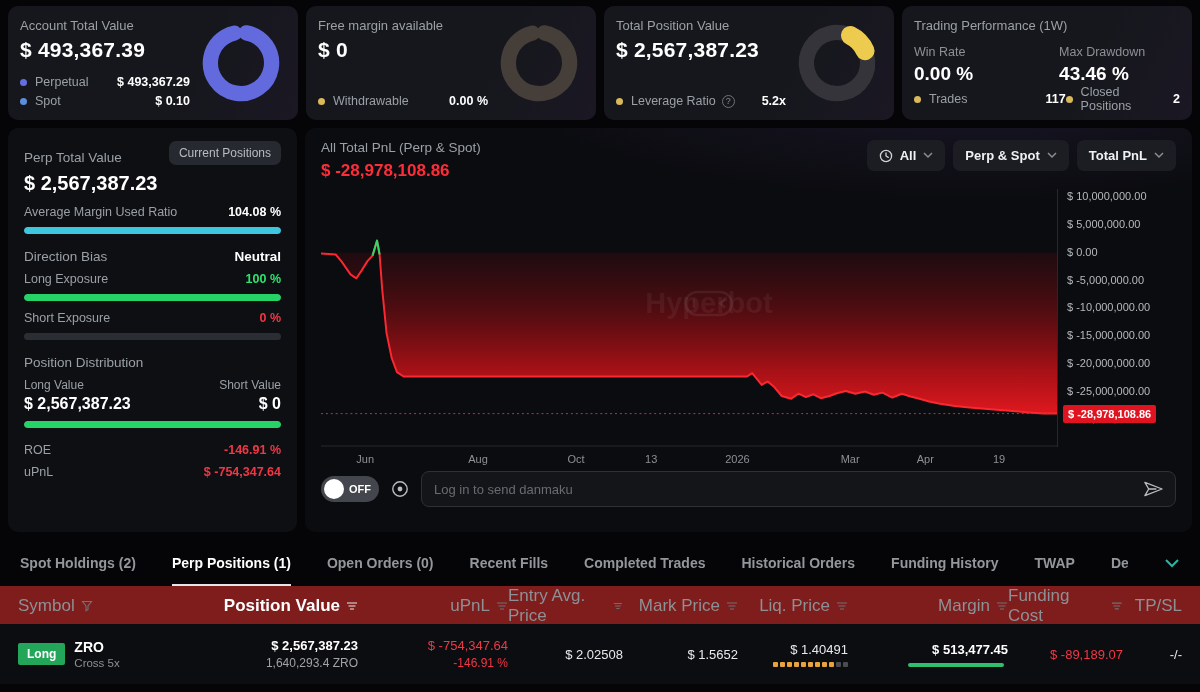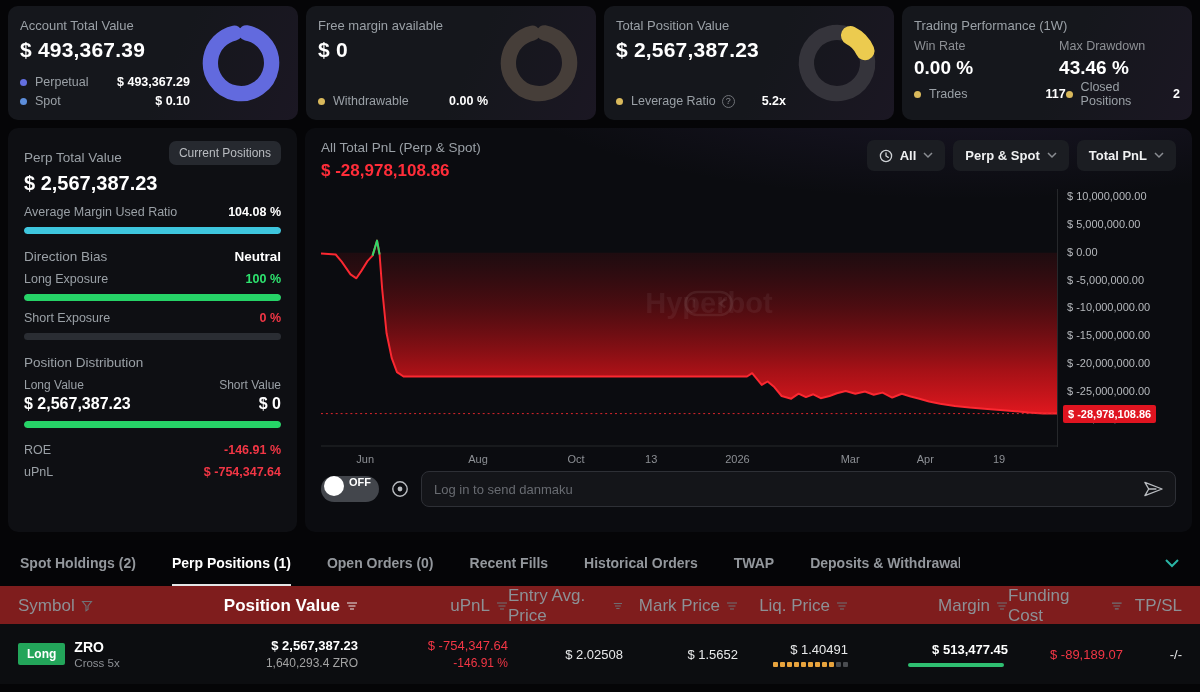--- a/index.html
+++ b/index.html
@@ -19,21 +19,21 @@
   .card-value { color:#fff; font-size:21px; font-weight:bold; margin-top:5px; letter-spacing:.2px; }
   .legend { margin-top:auto; }
   .legend-row { display:flex; align-items:center; font-size:12.5px; margin-top:5px; }
   .dot { width:7px; height:7px; border-radius:50%; margin-right:8px; flex:none; }
   .dot-perp { background:#636fe0; } .dot-spot { background:#5d8edb; } .dot-yellow { background:#d9b95c; }
   .legend-label { color:#9aa0a6; }
   .legend-value { margin-left:auto; color:#fff; font-weight:bold; }
   .donut { width:90px; height:90px; flex:none; align-self:center; margin-left:6px; }
   .help-circle { display:inline-flex; align-items:center; justify-content:center; width:13px; height:13px;
     border:1px solid #6f7277; border-radius:50%; color:#8a8d92; font-size:9px; margin-left:6px; }
-  .perf-grid { display:grid; grid-template-columns:1.2fr 1fr; margin-top:6px; }
+  .perf-grid { display:grid; grid-template-columns:1.2fr 1fr; margin-top:12px; }
   .perf-label { color:#8d9095; font-size:12.5px; }
   .perf-value { color:#fff; font-size:19px; font-weight:bold; margin-top:4px; }
   .perf-legend { display:flex; margin-top:auto; font-size:12.5px; align-items:center; }
   .perf-legend .grp { display:flex; align-items:center; }
   .perf-legend .g1 { width:57%; } .perf-legend .g2 { flex:1; }
   .perf-legend b { margin-left:auto; color:#fff; }
   
   .mid { display:grid; grid-template-columns:289px 1fr; gap:8px; margin:0 8px; height:404px; }
   .panel { background:#0e0f13; border-radius:10px; }
   .left-panel { padding:13px 16px; display:flex; flex-direction:column; }
@@ -67,21 +67,21 @@
   .plot svg { position:absolute; inset:0; width:100%; height:100%; }
   .watermark { position:absolute; left:44%; top:38%; display:flex; align-items:center; gap:10px;
     color:rgba(255,255,255,.055); font-size:29px; font-weight:bold; pointer-events:none; }
   .y-axis { position:relative; width:118px; flex:none; }
   .y-tick { position:absolute; left:9px; font-size:11px; color:#b6b9bd; white-space:nowrap; }
   .pnl-badge { position:absolute; left:5px; z-index:2; background:#e01420; color:#fff; font-size:11px;
     font-weight:bold; padding:3px 5px; border-radius:2px; white-space:nowrap; }
   .x-axis { position:relative; height:22px; width:calc(100% - 118px); }
   .x-tick { position:absolute; top:6px; transform:translateX(-50%); font-size:11px; color:#8d9095; }
   .danmaku { display:flex; align-items:center; gap:11px; margin-top:2px; }
-  .toggle { display:flex; width:58px; height:26px; background:#43464c; border-radius:13px; cursor:pointer; flex:none; }
+  .toggle { display:flex; align-items:center; width:58px; height:26px; background:#43464c; border-radius:13px; cursor:pointer; flex:none; }
   .knob { width:20px; height:20px; border-radius:50%; background:#fff; margin-left:3px; }
   .toggle-label { color:#fff; font-size:11px; font-weight:bold; margin-left:5px; }
   .danmaku-input-wrap { position:relative; flex:1; }
   .danmaku-input { width:100%; height:36px; background:#141519; border:1px solid #2e3036; border-radius:8px;
     color:#d7d9dc; font-size:13px; padding:0 40px 0 12px; font-family:inherit; outline:none; }
   .danmaku-input::placeholder { color:#686b71; }
   .send-icon { position:absolute; right:12px; top:8px; cursor:pointer; }
   
   .tabs { display:flex; align-items:stretch; gap:36px; padding:0 20px; height:45px; margin-top:9px; }
   .tab { display:flex; align-items:center; color:#93979c; font-size:14px; font-weight:bold; cursor:pointer; white-space:nowrap; border-bottom:2px solid transparent; }
@@ -360,21 +360,23 @@
         </div>
       </div>
     </div>
   </div>
 
   <div class="tabs">
     <div class="tab">Spot Holdings (2)</div>
     <div class="tab active">Perp Positions (1)</div>
     <div class="tab">Open Orders (0)</div>
     <div class="tab">Recent Fills</div>
+    <div class="tab">Completed Trades</div>
     <div class="tab">Historical Orders</div>
+    <div class="tab">Funding History</div>
     <div class="tab">TWAP</div>
     <div class="tab clip">Deposits &amp; Withdrawals</div>
     <svg class="tabs-caret" width="16" height="11" viewBox="0 0 16 11">
       <path d="M2 2 l6 6 6-6" fill="none" stroke="#2ab5a5" stroke-width="2"></path>
     </svg>
   </div>
 
   <div class="tbl-head">
     <div class="th left">
       <span>Symbol</span>

